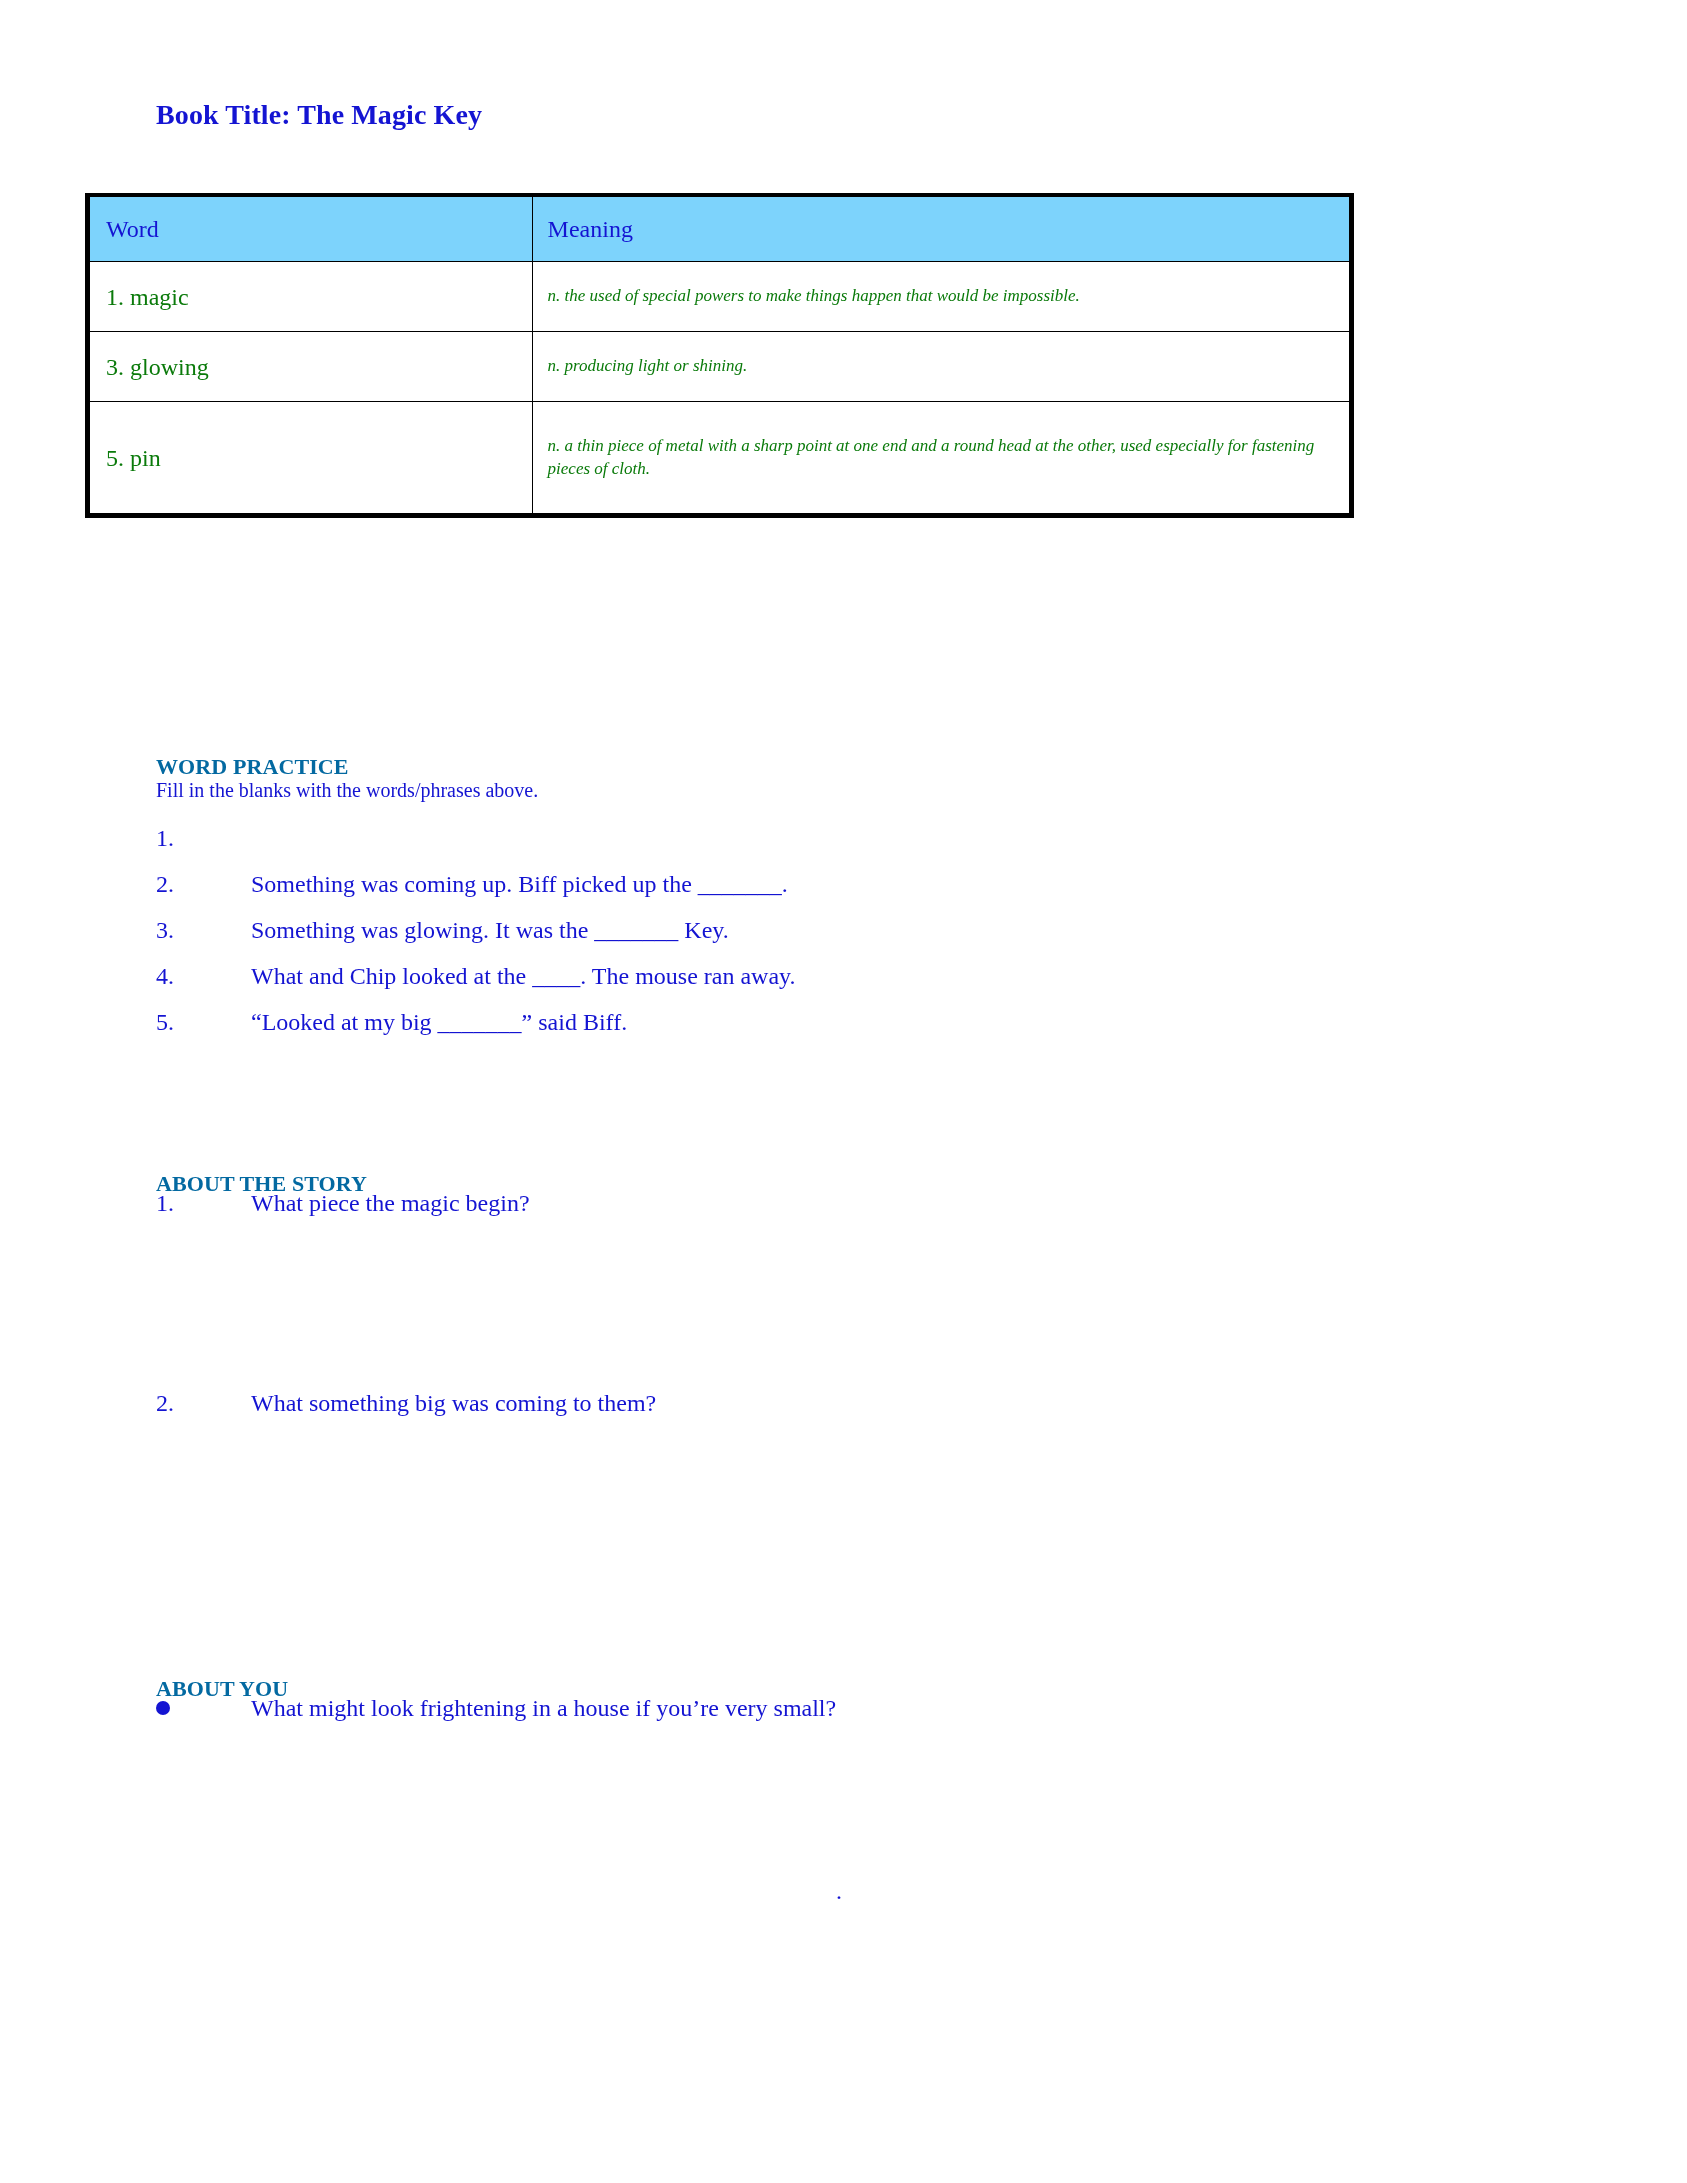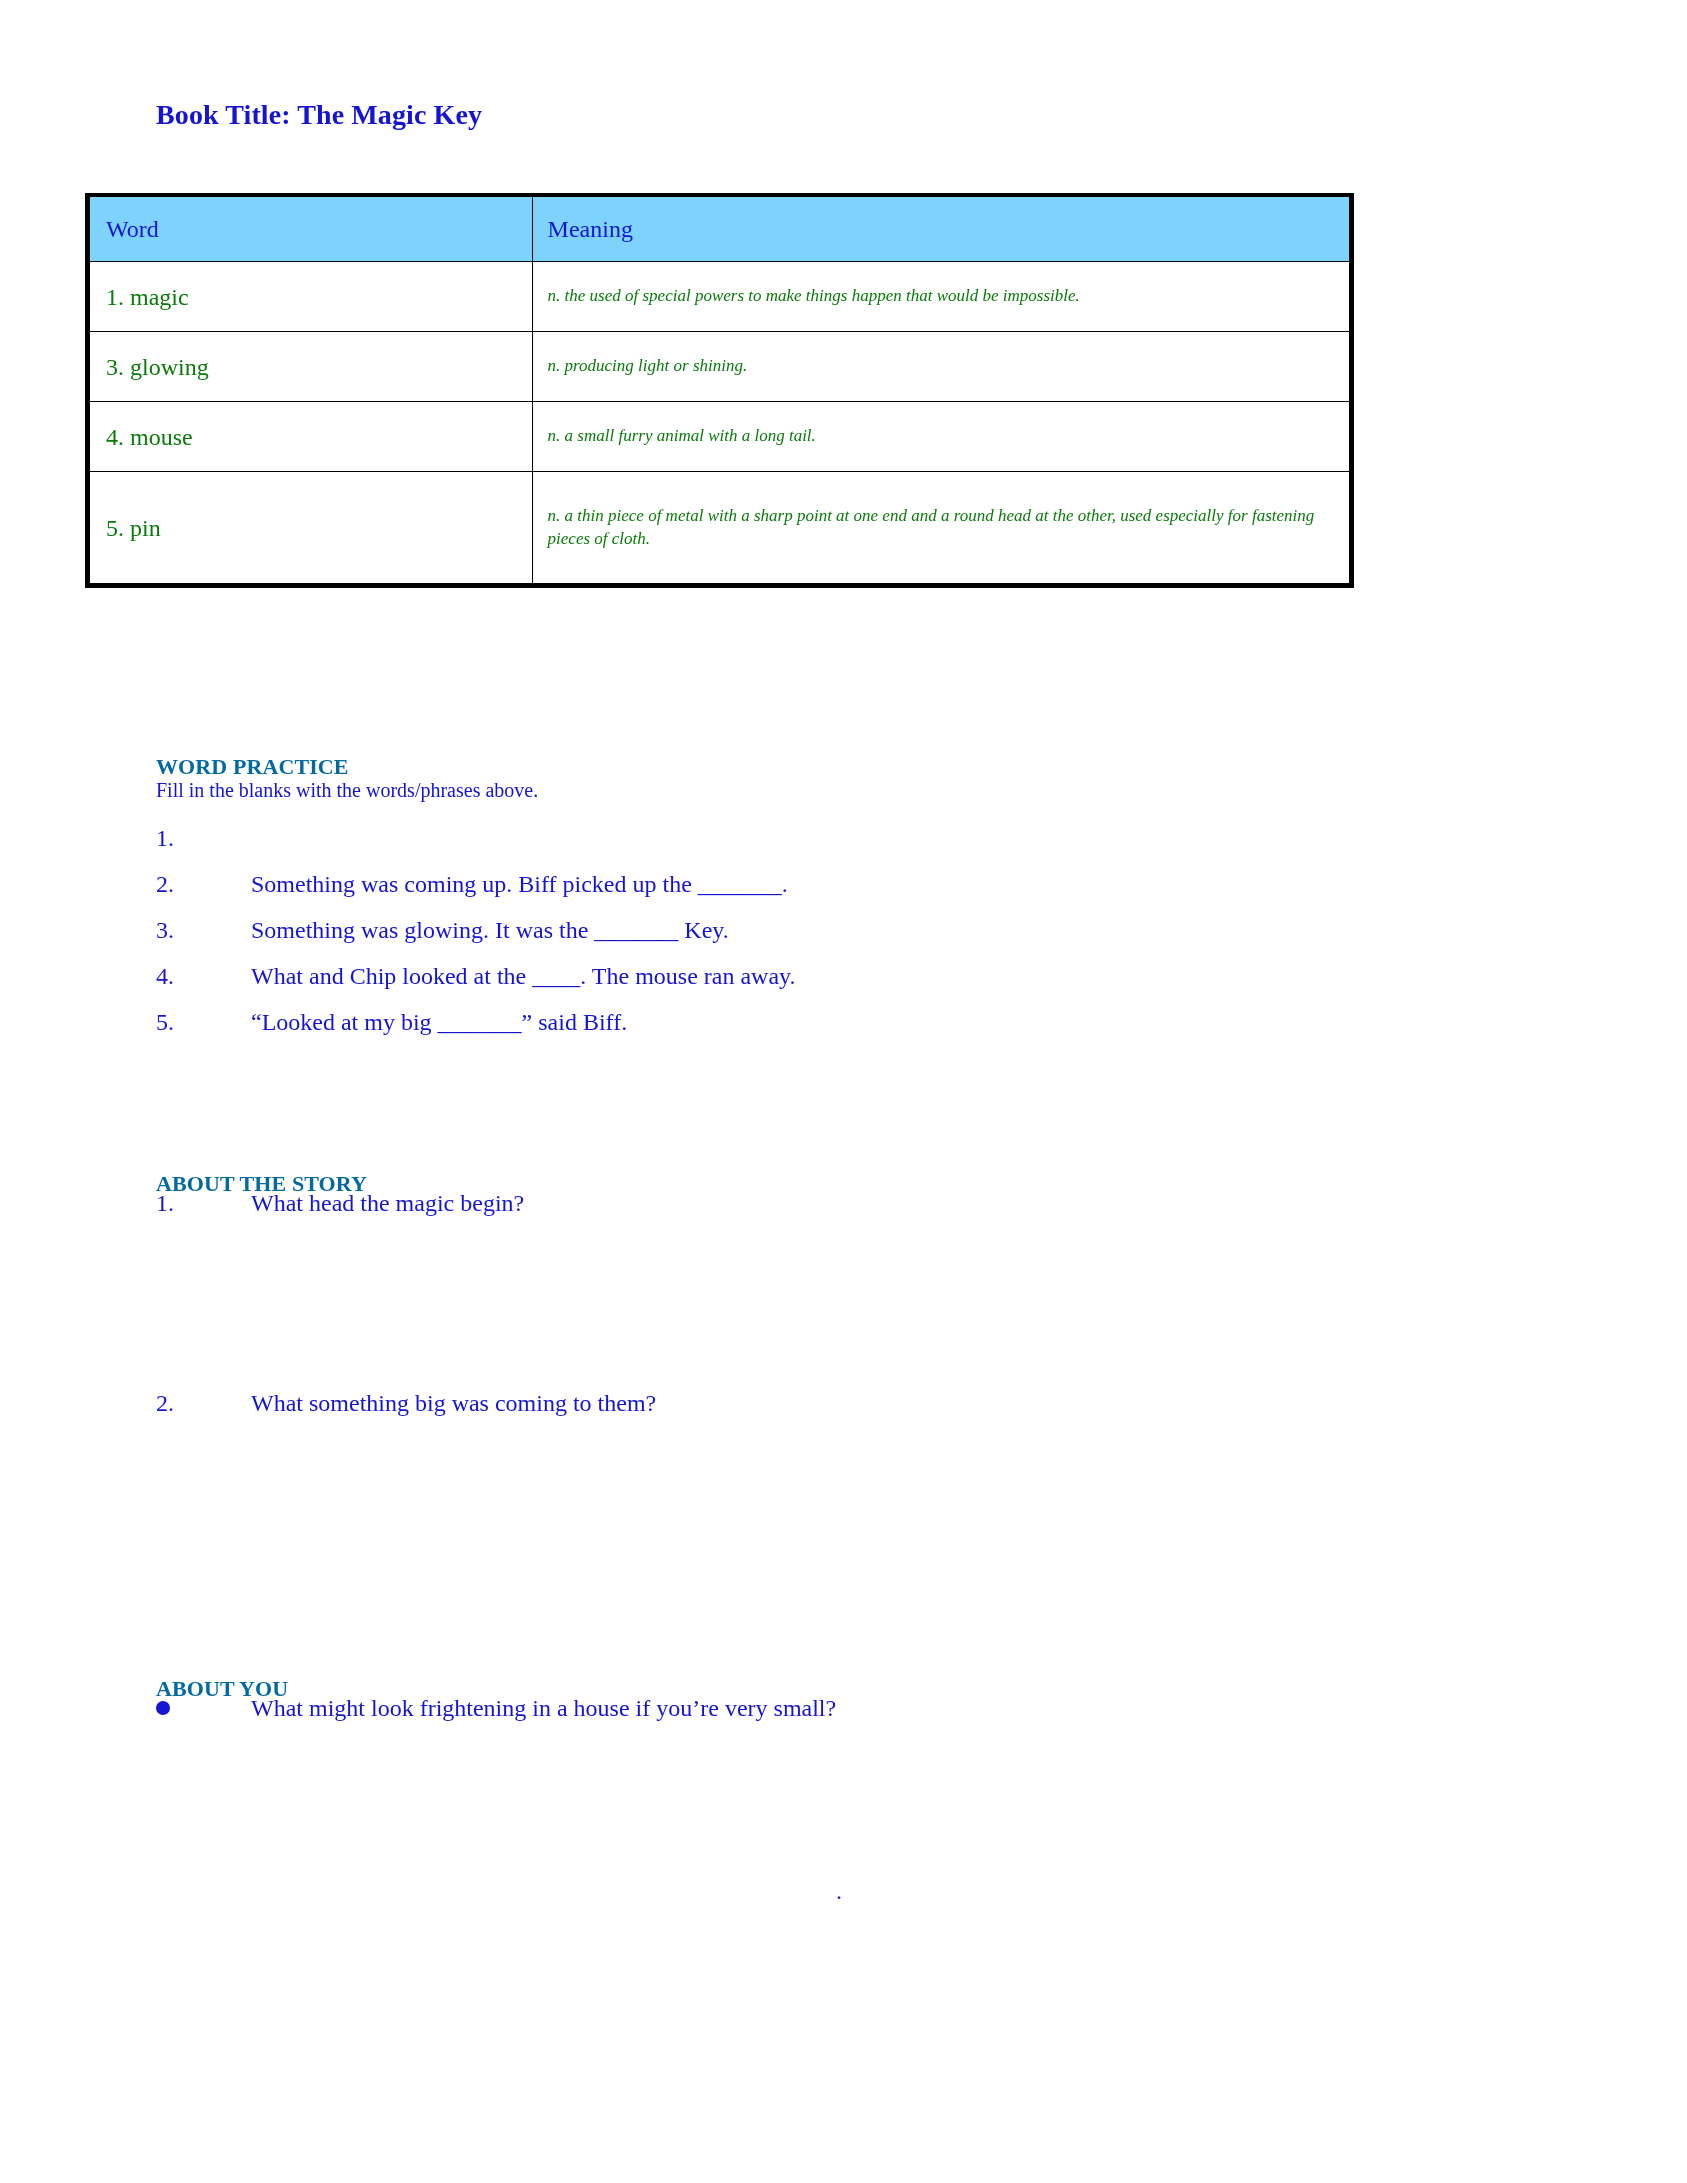--- a/index.html
+++ b/index.html
@@ -196,28 +196,20 @@
           </td>
         </tr>
         <tr class="r3">
           <td class="word-cell">
             <div class="cell-txt">3. glowing</div>
           </td>
           <td class="meaning-cell">
             <div class="cell-txt">n. producing light or shining.</div>
           </td>
         </tr>
-        <tr class="r4">
-          <td class="word-cell">
-            <div class="cell-txt">4. mouse</div>
-          </td>
-          <td class="meaning-cell">
-            <div class="cell-txt">n. a small furry animal with a long tail.</div>
-          </td>
-        </tr>
         <tr class="r5">
           <td class="word-cell">
             <div class="cell-txt">5. pin</div>
           </td>
           <td class="meaning-cell">
             <div class="cell-txt">n. a thin piece of metal with a sharp point at one end and a round head at the other, used especially for fastening pieces of cloth.</div>
           </td>
         </tr>
       </tbody>
     </table>
@@ -245,21 +237,21 @@
     <div class="qline">
       <span class="qnum">5.</span>
       <span class="qtext">“Looked at my big _______” said Biff.</span>
     </div>
   </div>
 
   <div class="section sec-head" id="about-story-head">ABOUT THE STORY</div>
 
   <div class="qline" id="as-q1">
     <span class="qnum">1.</span>
-    <span class="qtext">What head the magic begin?</span>
+    <span class="qtext">What piece the magic begin?</span>
   </div>
 
   <div class="qline" id="as-q2">
     <span class="qnum">2.</span>
     <span class="qtext">What something big was coming to them?</span>
   </div>
 
   <div class="section sec-head" id="about-you-head">ABOUT YOU</div>
 
   <div class="qline" id="ay-q1">

